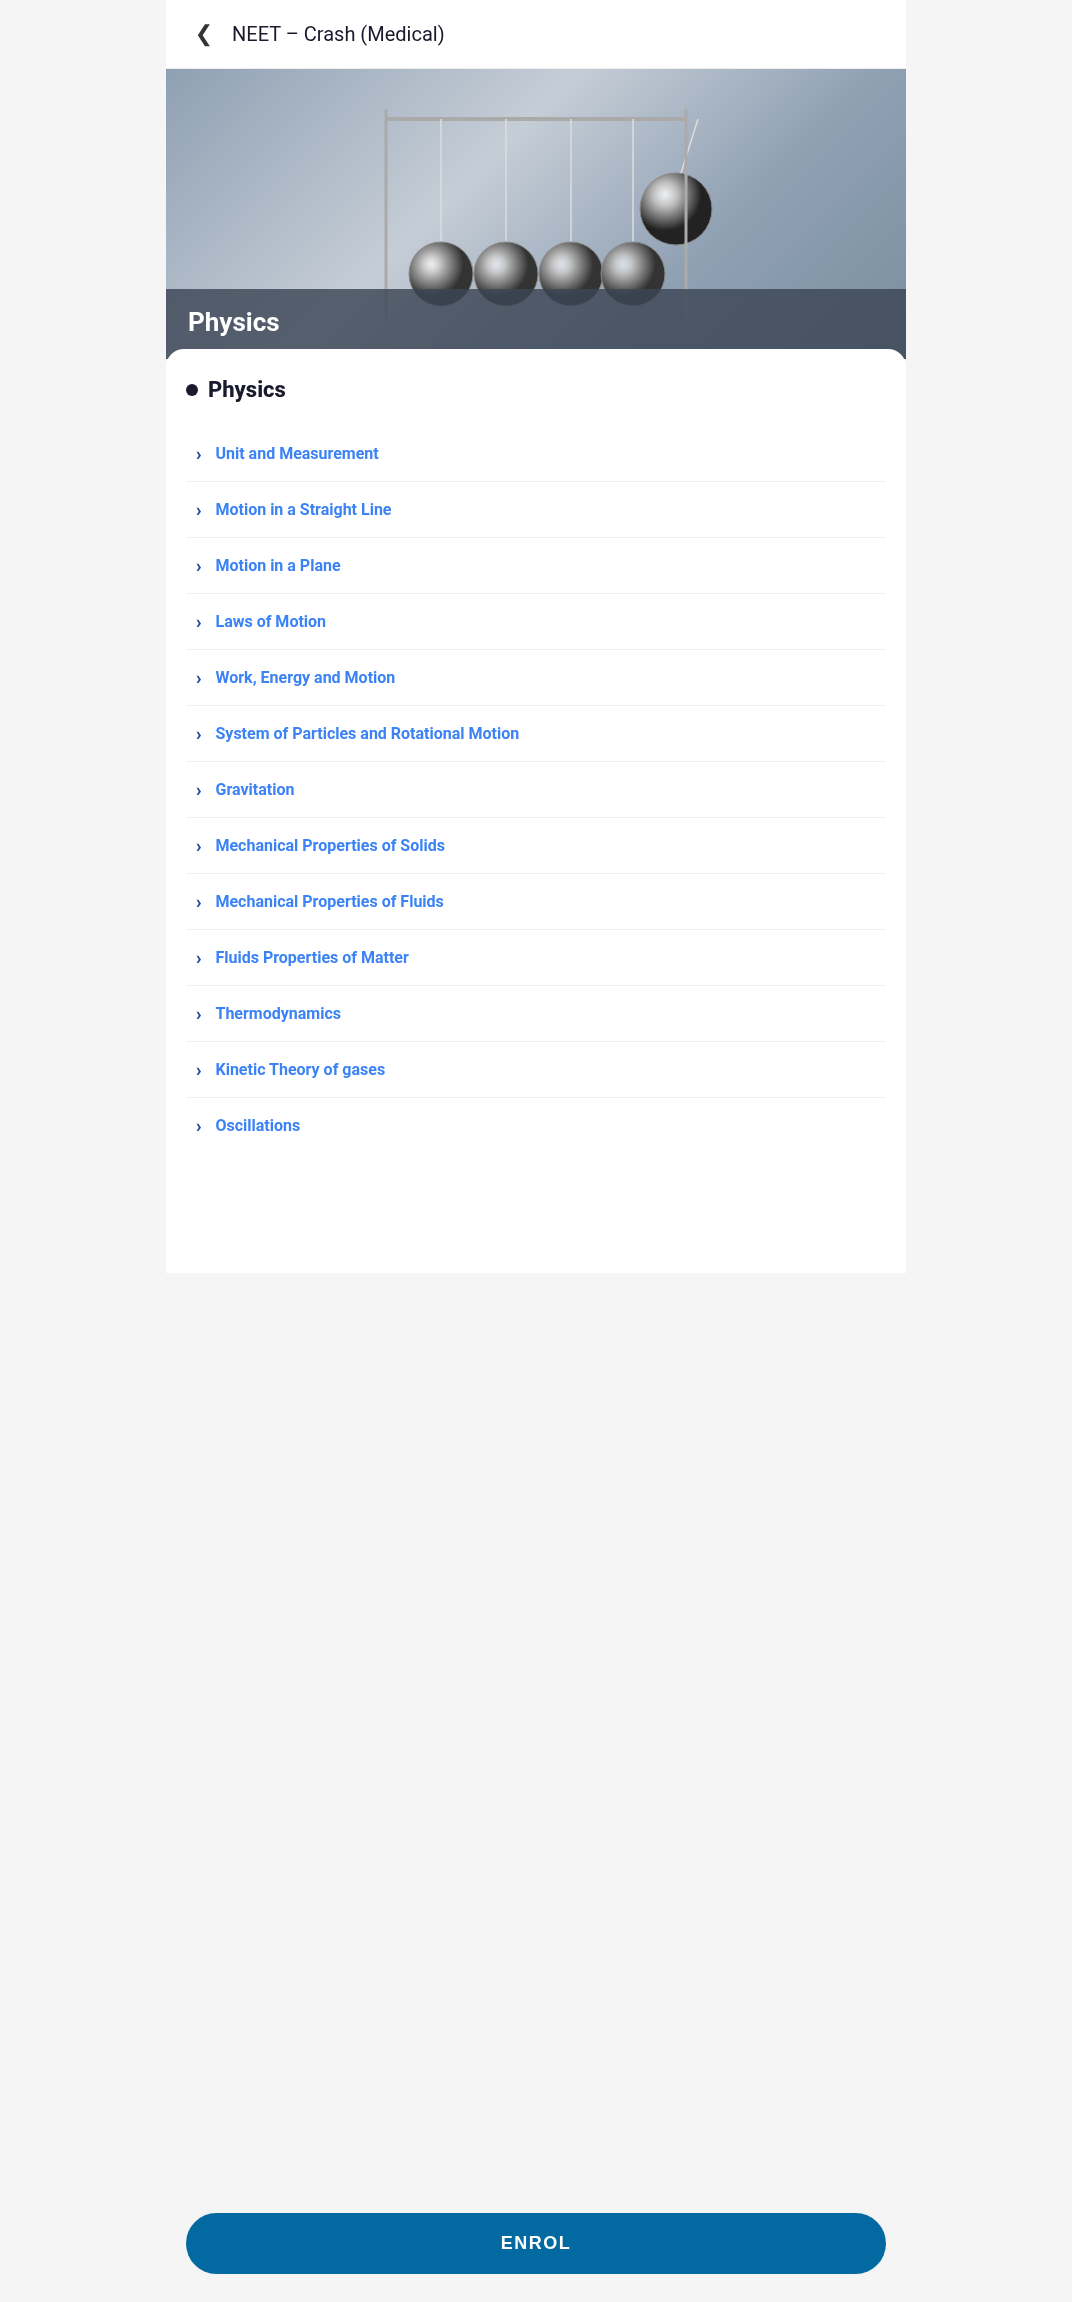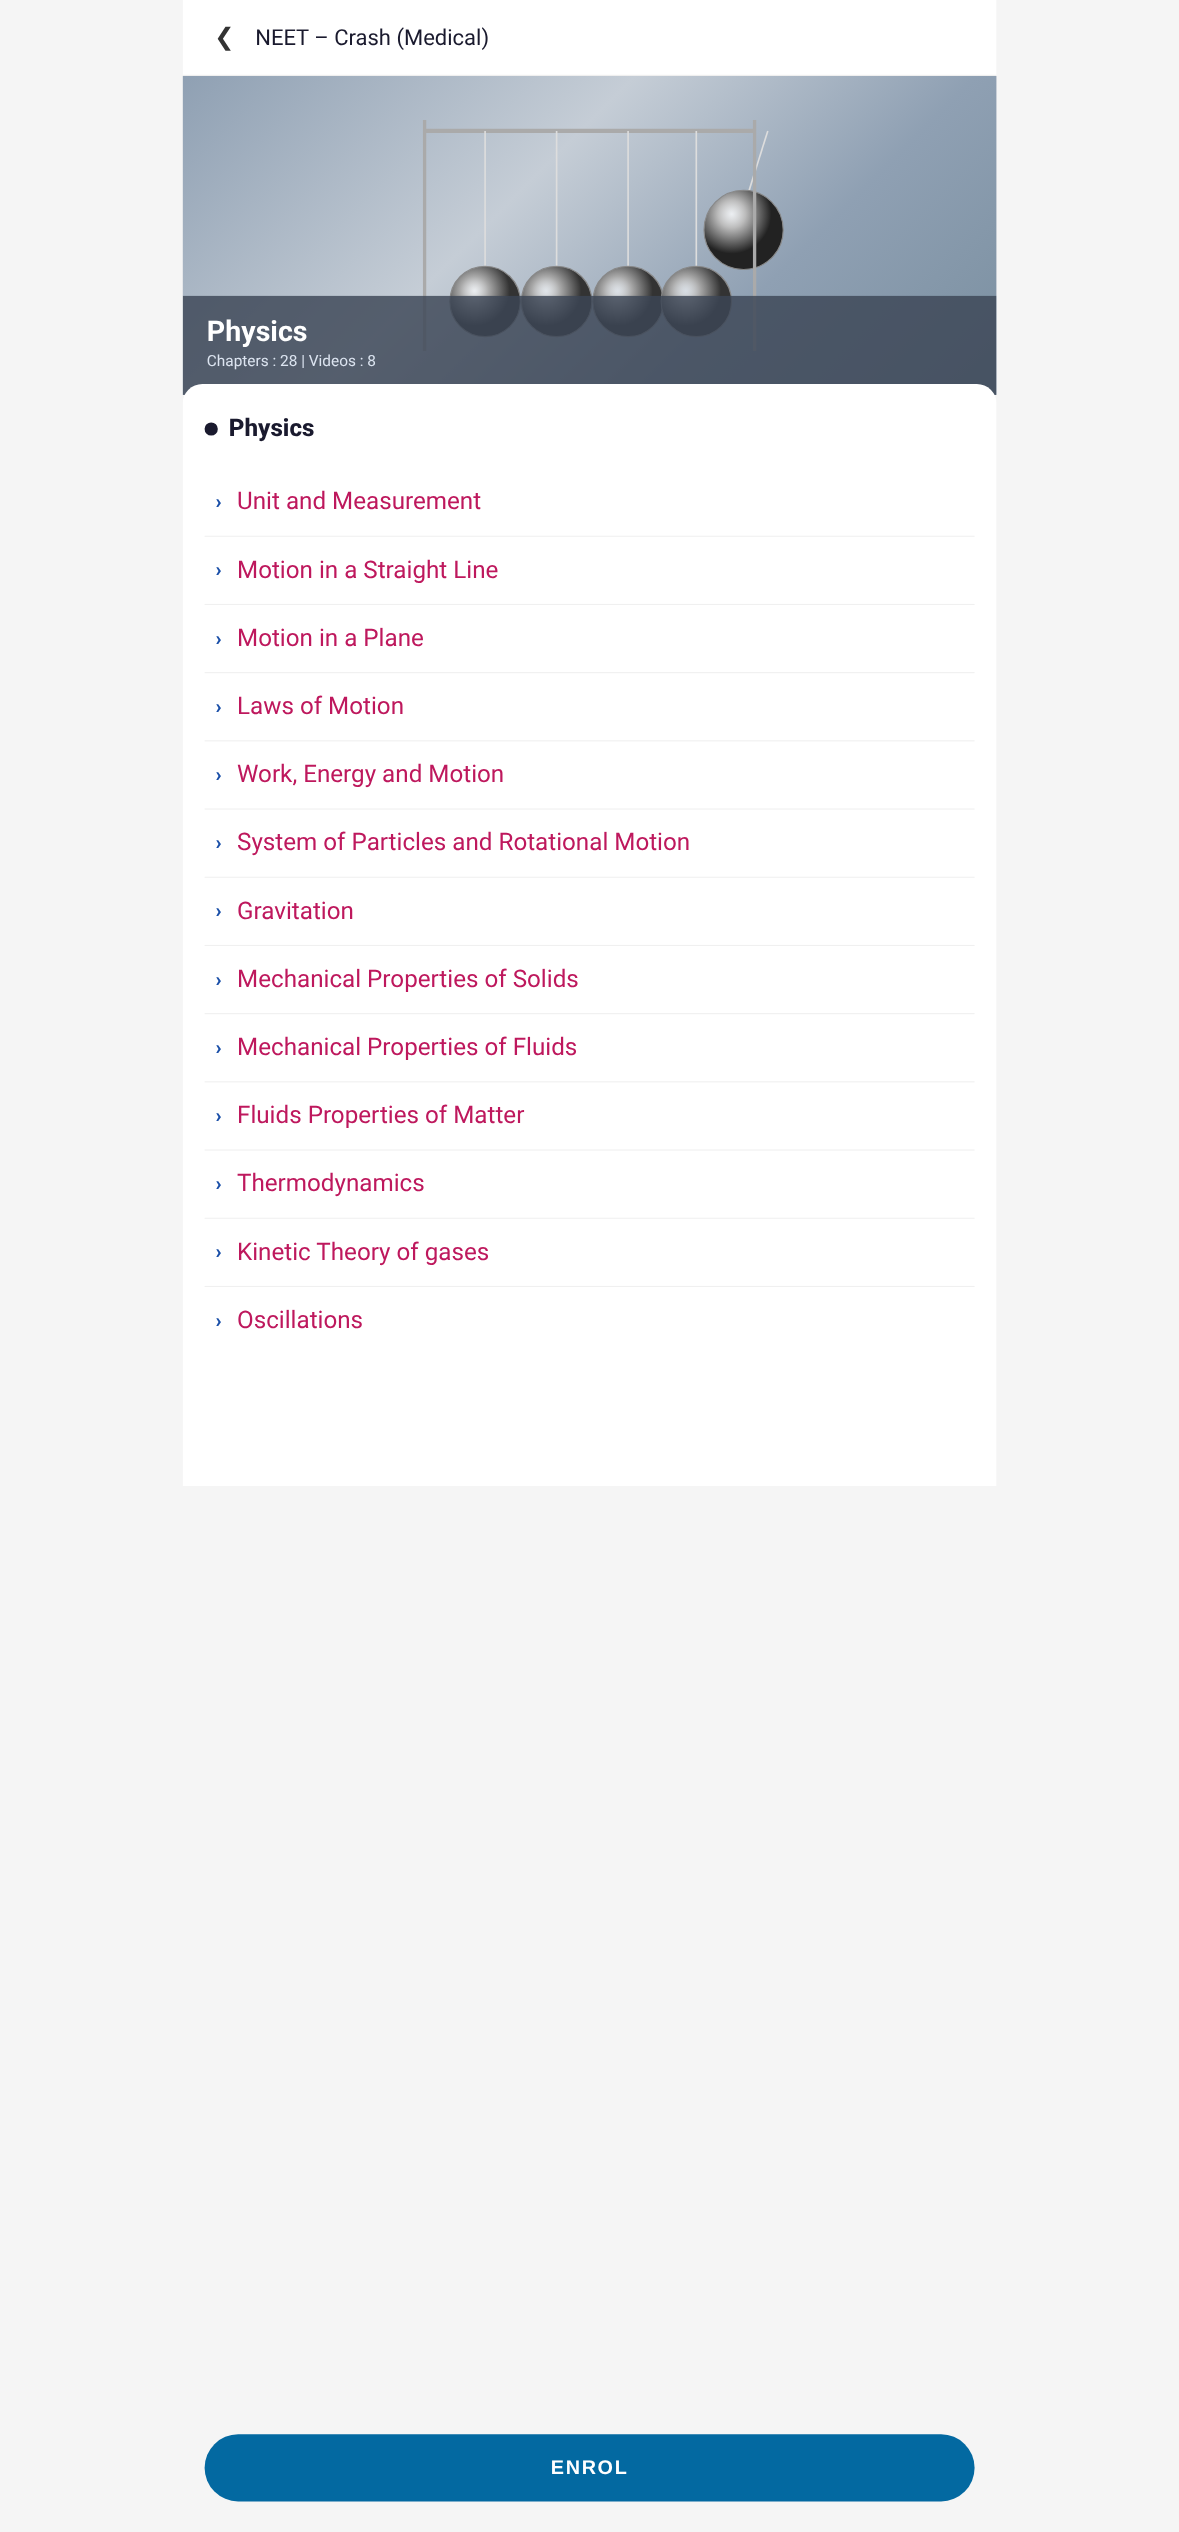--- a/index.html
+++ b/index.html
@@ -155,23 +155,23 @@
 
     .chevron-icon {
       color: #1a4fa8;
       font-size: 18px;
       font-weight: 900;
       flex-shrink: 0;
       line-height: 1;
     }
 
     .chapter-name {
-      font-size: 22px;
-      color: #be185d;
-      font-weight: 400;
+      font-size: 16px;
+      color: #3b82f6;
+      font-weight: 700;
     }
 
     
     .enrol-bar {
       position: fixed;
       bottom: 0;
       left: 50%;
       transform: translateX(-50%);
       width: 100%;
       max-width: 740px;
@@ -252,21 +252,20 @@
         <radialGradient id="ball5" cx="35%" cy="30%">
           <stop offset="0%" stop-color="#ffffff" stop-opacity="0.8"></stop>
           <stop offset="35%" stop-color="#bbb"></stop>
           <stop offset="100%" stop-color="#222"></stop>
         </radialGradient>
       </defs>
     </svg>
   </div>
   <div class="hero-overlay">
     <div class="hero-subject">Physics</div>
-    <div class="hero-meta">Chapters : 28 | Videos : 8</div>
   </div>
 </div>
 
 <div class="content-card">
   <div class="section-header">
     <div class="dot-icon"></div>
     <span class="section-title">Physics</span>
   </div>
 
   <div class="chapter-list">

